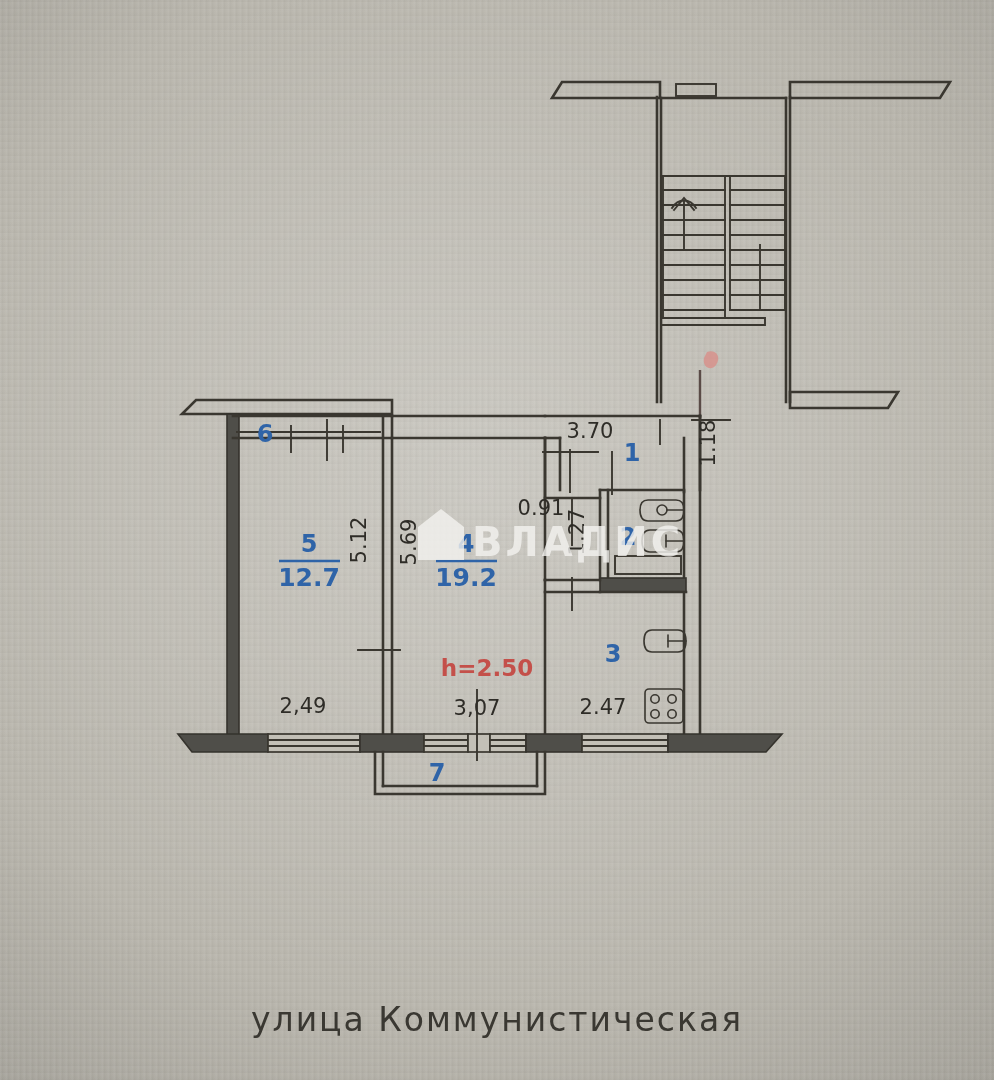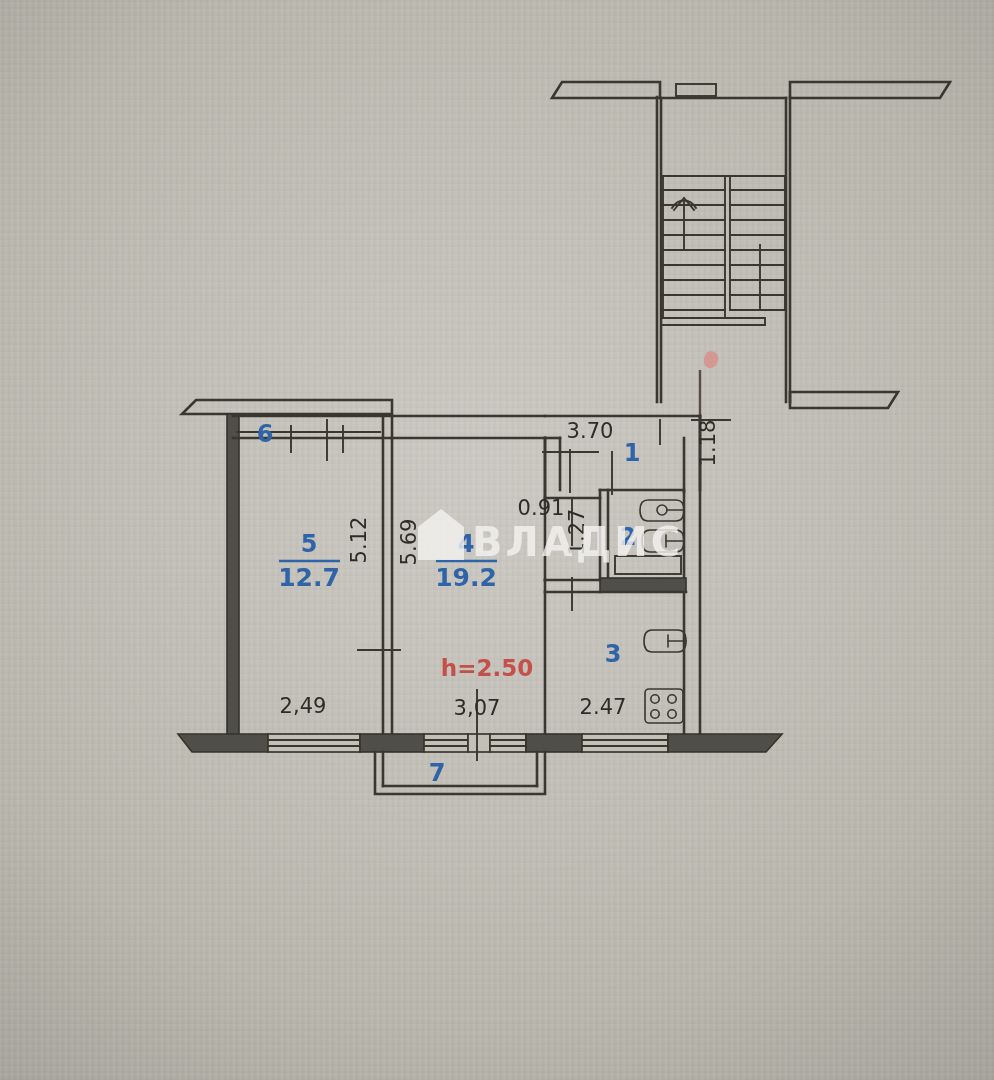--- a/index.html
+++ b/index.html
@@ -329,14 +329,15 @@
       <g>
         <path d="M 418 527 L 441 509 L 464 527 L 464 560 L 418 560 Z" fill="#f4f3f0"></path>
         <path d="M 436 541 L 456 541 L 456 560 L 436 560 Z" fill="#b9b6ad" opacity="0.0"></path>
         <path d="M 441 521 L 441 552" stroke="#b9b6ad" stroke-width="0" fill="none"></path>
       </g>
       <text x="472" y="556" font-family="DejaVu Sans, sans-serif" font-size="40" font-weight="700" letter-spacing="3" fill="#f4f3f0">ВЛАДИС</text>
     </g>
 
   </svg>
 
+  <div id="street-label">улица Коммунистическая</div>
 
 </div>
 
 </body></html>

